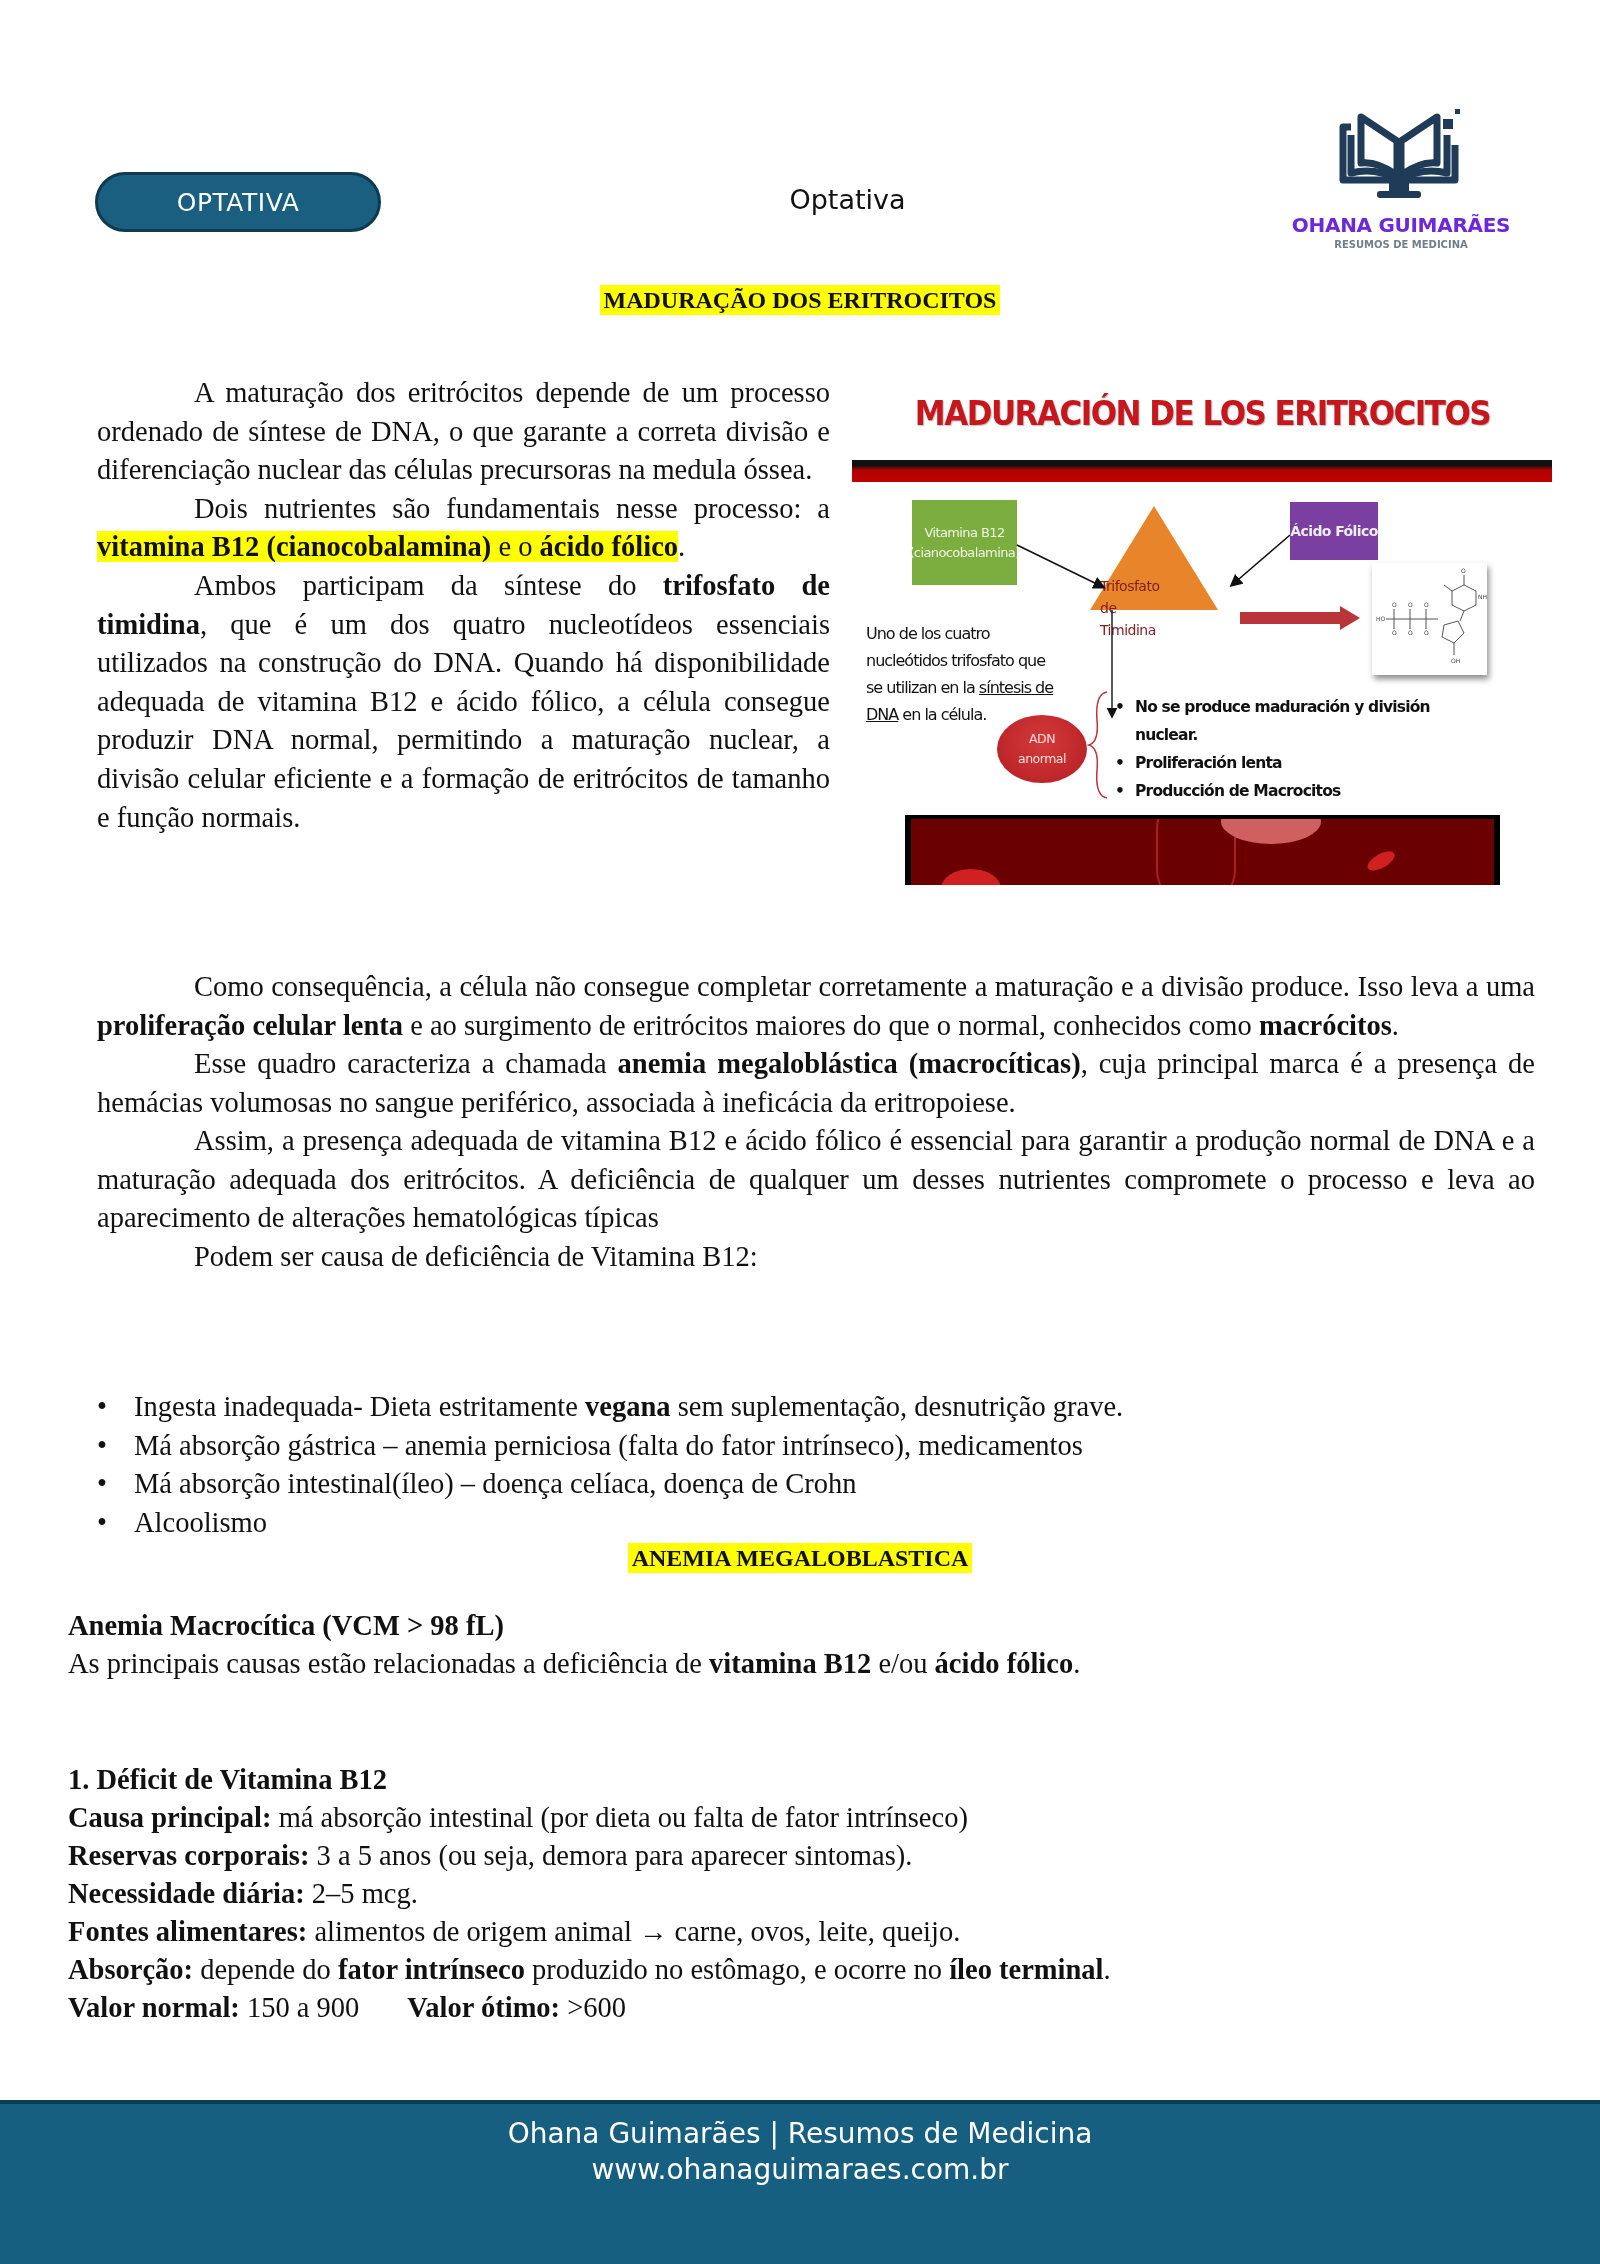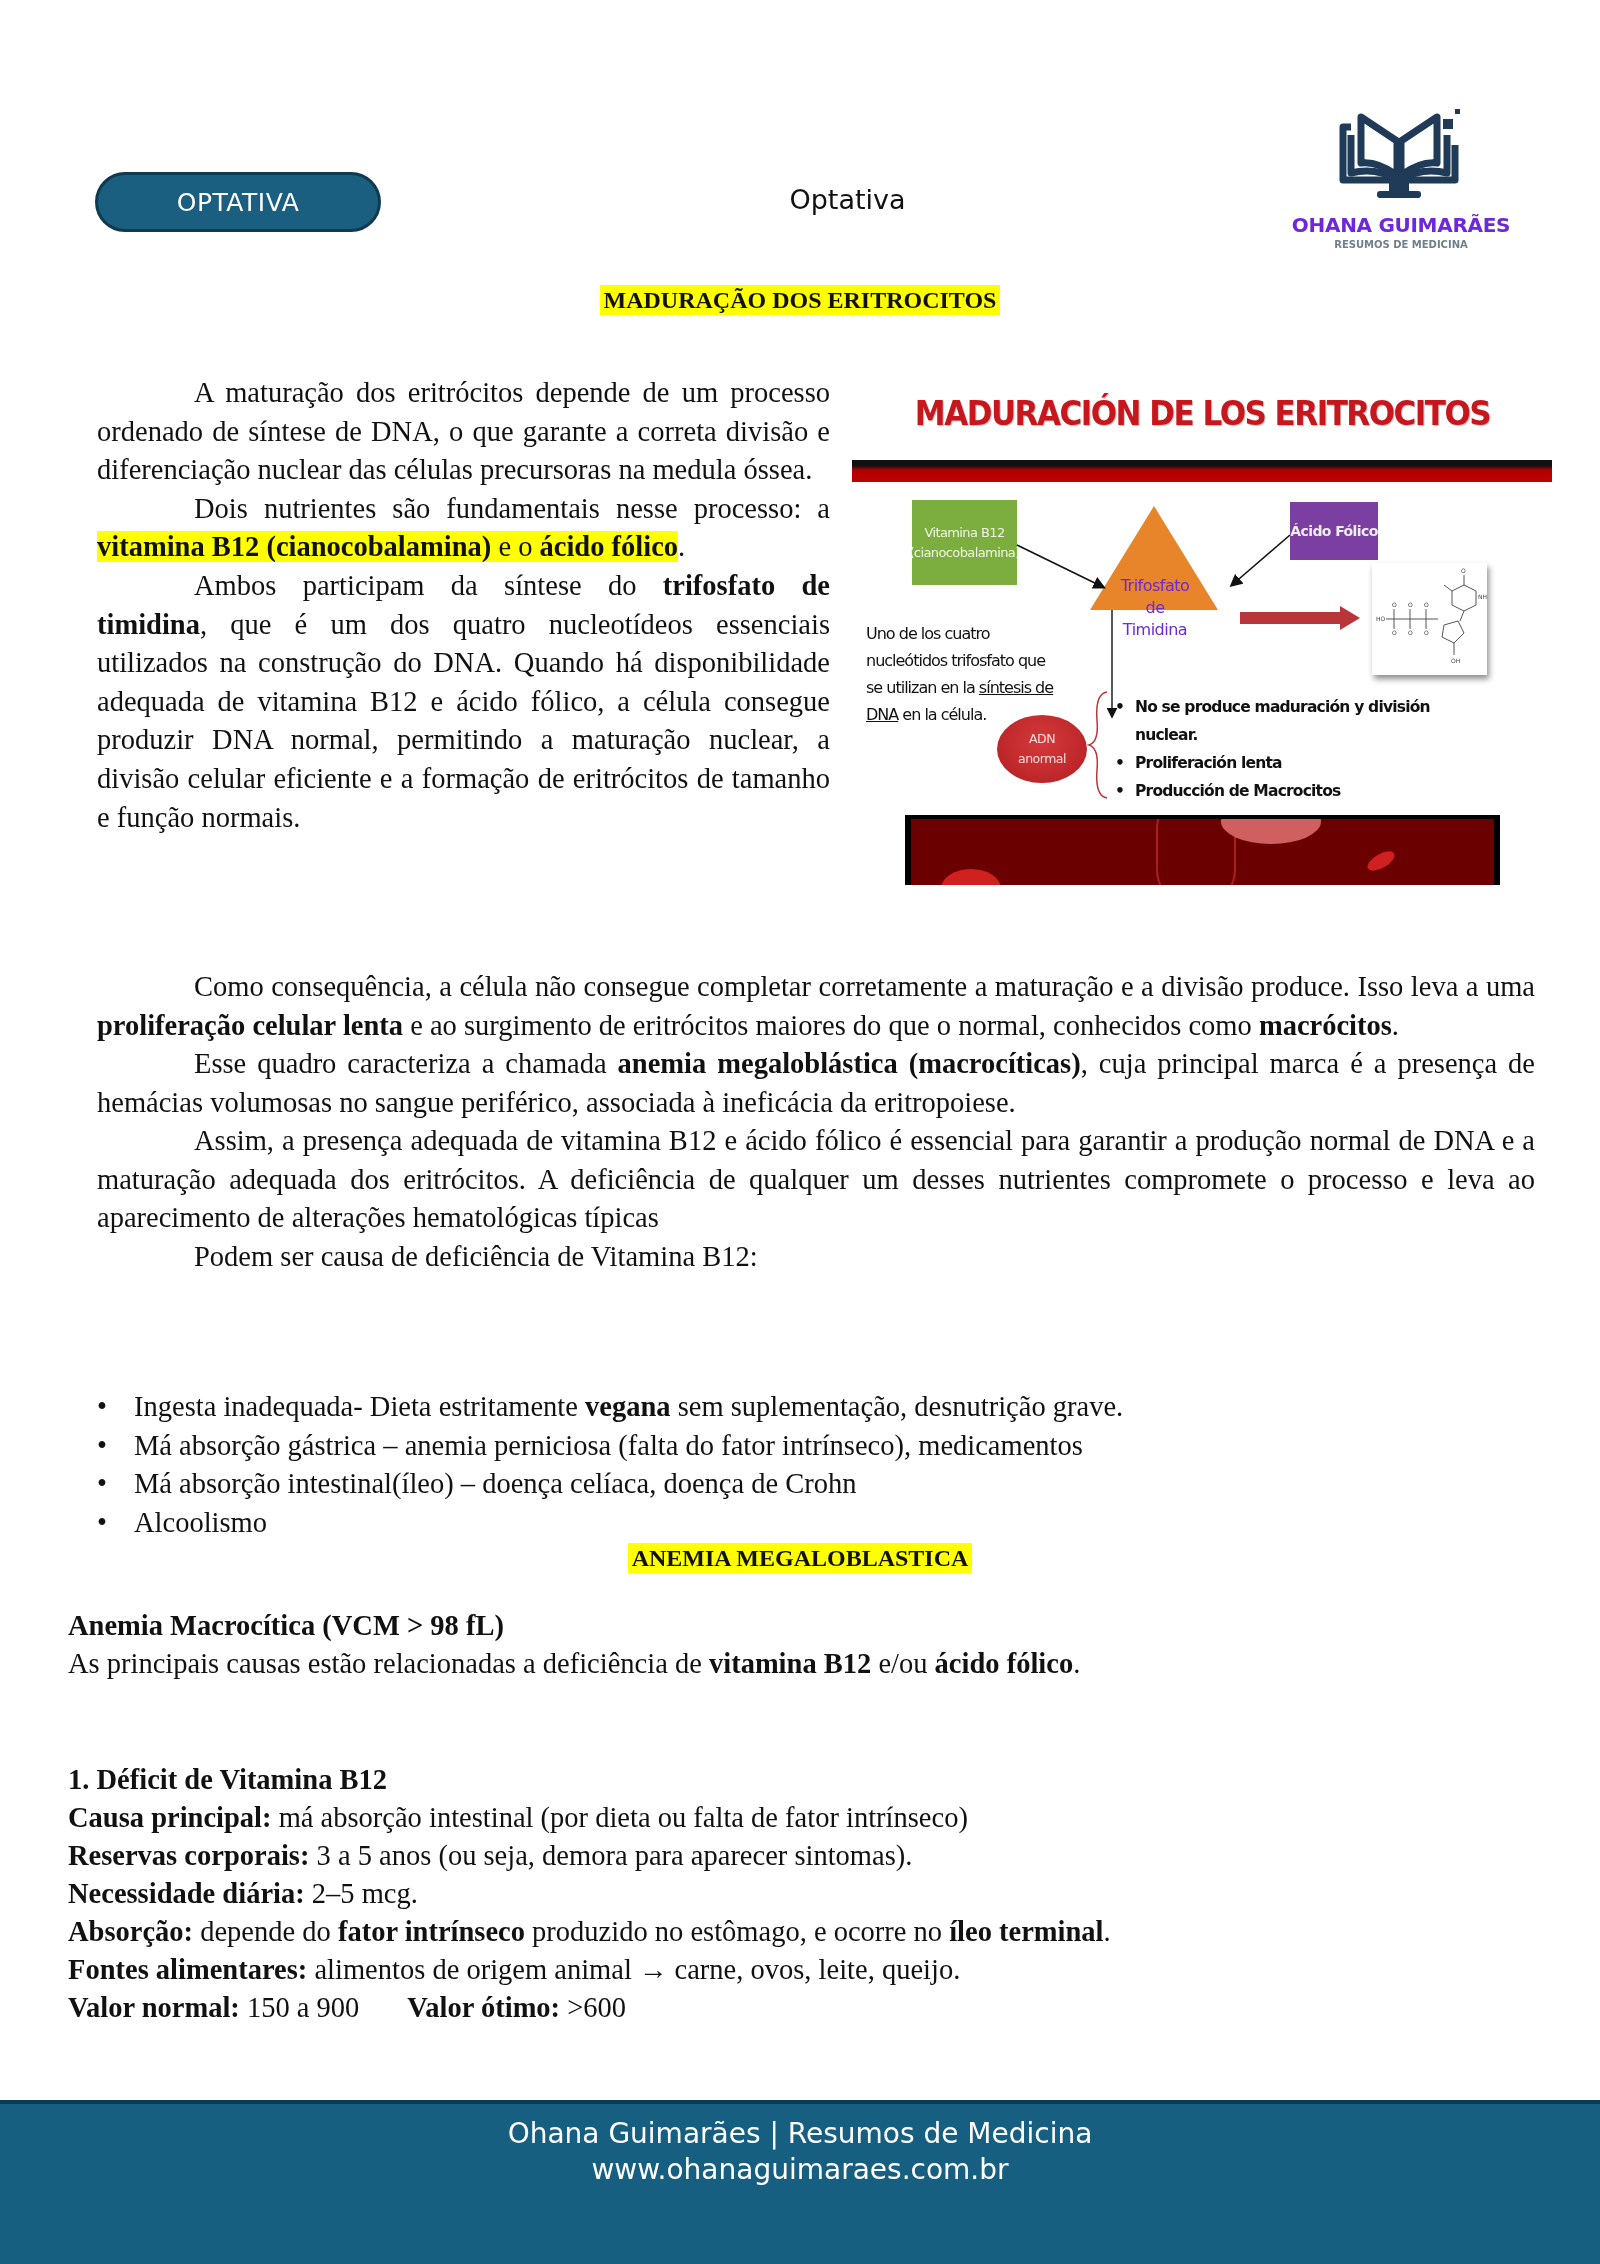--- a/index.html
+++ b/index.html
@@ -61,22 +61,22 @@
   }
   .dg-band { position: absolute; left: 2px; top: 80px; width: 700px; height: 22px;
     background: linear-gradient(#111 0 25%, #b00000 45%, #c00000 100%); }
   .dg-green { position: absolute; left: 62px; top: 120px; width: 105px; height: 85px;
     background: #7cae3f; color: #f0f5e6; font-size: 13px; text-align: center;
     display: flex; align-items: center; justify-content: center; line-height: 20px; letter-spacing: -0.6px; }
   .dg-purple { position: absolute; left: 440px; top: 122px; width: 88px; height: 58px;
     background: #7a3fa0; color: #eee; font-size: 14px; font-weight: bold; letter-spacing: -0.6px;
     display: flex; align-items: center; justify-content: center; }
   .dg-tri { position: absolute; left: 240px; top: 124px; }
-  .dg-tri-label { position: absolute; left: 250px; top: 195px; width: 110px; text-align: center;
-    color: #6d28d9; font-size: 16px; line-height: 22px; letter-spacing: -0.5px; }
+  .dg-tri-label { position: absolute; left: 250px; top: 195px; width: 110px; text-align: left;
+    color: #7f1d1d; font-size: 14px; line-height: 22px; letter-spacing: -0.5px; }
   .dg-molecule { position: absolute; left: 522px; top: 183px; width: 115px; height: 112px;
     background: #fff; box-shadow: 2px 4px 6px rgba(0,0,0,0.45); }
   .dg-note { position: absolute; left: 16px; top: 240px; width: 190px;
     font-size: 16px; font-weight: normal; line-height: 27px; letter-spacing: -1px; color: #111; }
   .dg-note u { text-decoration: underline; }
   .dg-oval { position: absolute; left: 147px; top: 335px; width: 90px; height: 68px; border-radius: 50%;
     background: radial-gradient(ellipse at 50% 40%, #d43a3a, #b31d22); color: #f5dede;
     font-size: 12.5px; text-align: center; display: flex; align-items: center; justify-content: center; line-height: 20px; letter-spacing: -0.5px; }
   .dg-brace { position: absolute; left: 237px; top: 310px; }
   .dg-list { position: absolute; left: 265px; top: 313px; width: 320px; font-size: 15.5px; font-weight: bold;
@@ -218,21 +218,21 @@
 <div class="lower" style="top:1607px;">
   <div style="font-weight:bold;">Anemia Macrocítica (VCM &gt; 98 fL)</div>
   <div><span>As principais causas estão relacionadas a deficiência de </span><b>vitamina B12</b><span> e/ou </span><b>ácido fólico</b><span>.</span></div>
 </div>
 
 <div class="lower" style="top:1761px; line-height:38px;">
   <div style="font-weight:bold;">1. Déficit de Vitamina B12</div>
   <div><b>Causa principal:</b><span> má absorção intestinal (por dieta ou falta de fator intrínseco)</span></div>
   <div><b>Reservas corporais:</b><span> 3 a 5 anos (ou seja, demora para aparecer sintomas).</span></div>
   <div><b>Necessidade diária:</b><span> 2–5 mcg.</span></div>
+  <div><b>Fontes alimentares:</b><span> alimentos de origem animal → carne, ovos, leite, queijo.</span></div>
   <div><b>Absorção:</b><span> depende do </span><b>fator intrínseco</b><span> produzido no estômago, e ocorre no </span><b>íleo terminal</b><span>.</span></div>
-  <div><b>Fontes alimentares:</b><span> alimentos de origem animal → carne, ovos, leite, queijo.</span></div>
   <div><b>Valor normal:</b><span> 150 a 900</span><span style="display:inline-block;width:48px;"></span><b>Valor ótimo:</b><span> &gt;600</span></div>
 </div>
 
 <div class="footer">
   <div>Ohana Guimarães | Resumos de Medicina</div>
   <div>www.ohanaguimaraes.com.br</div>
 </div>
 
 </body></html>

